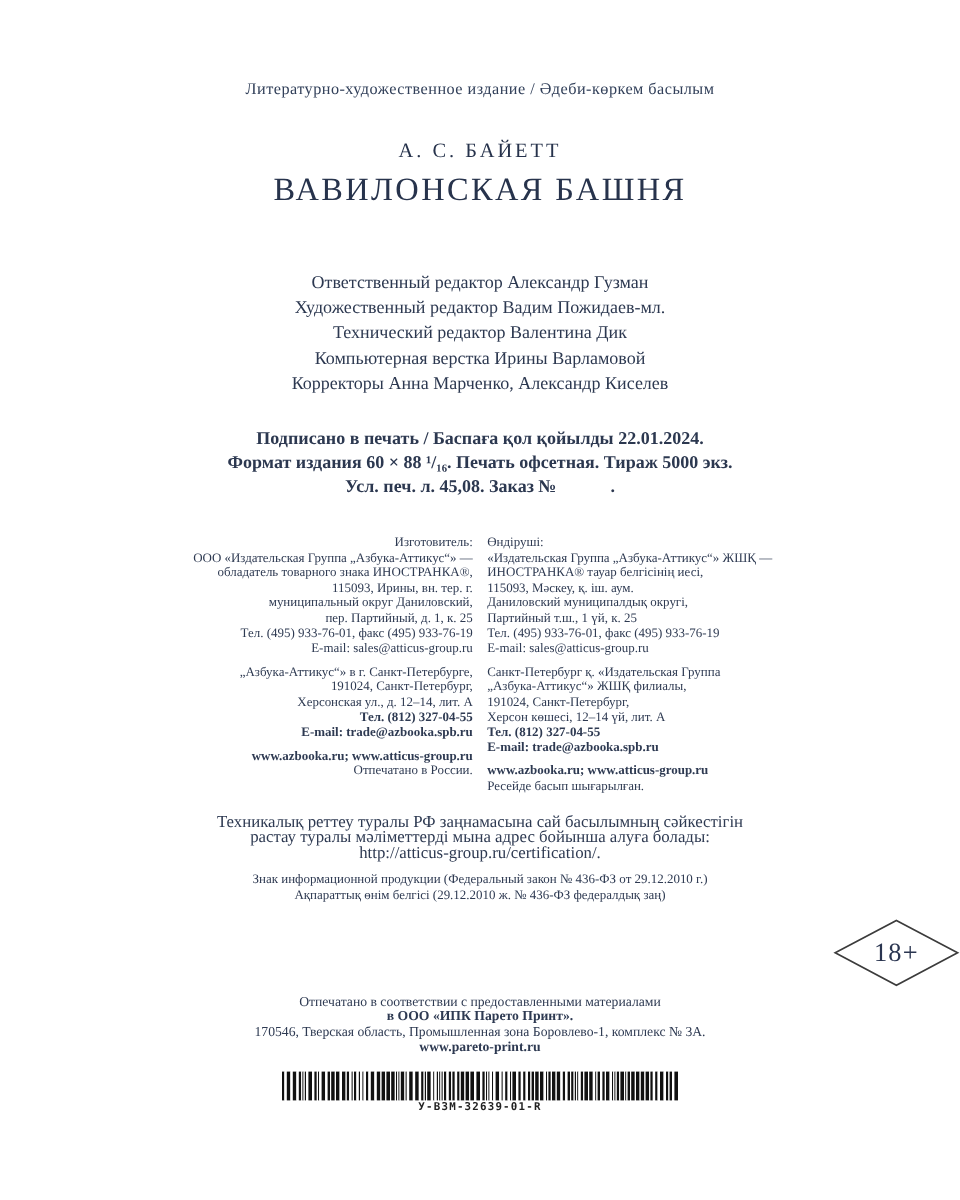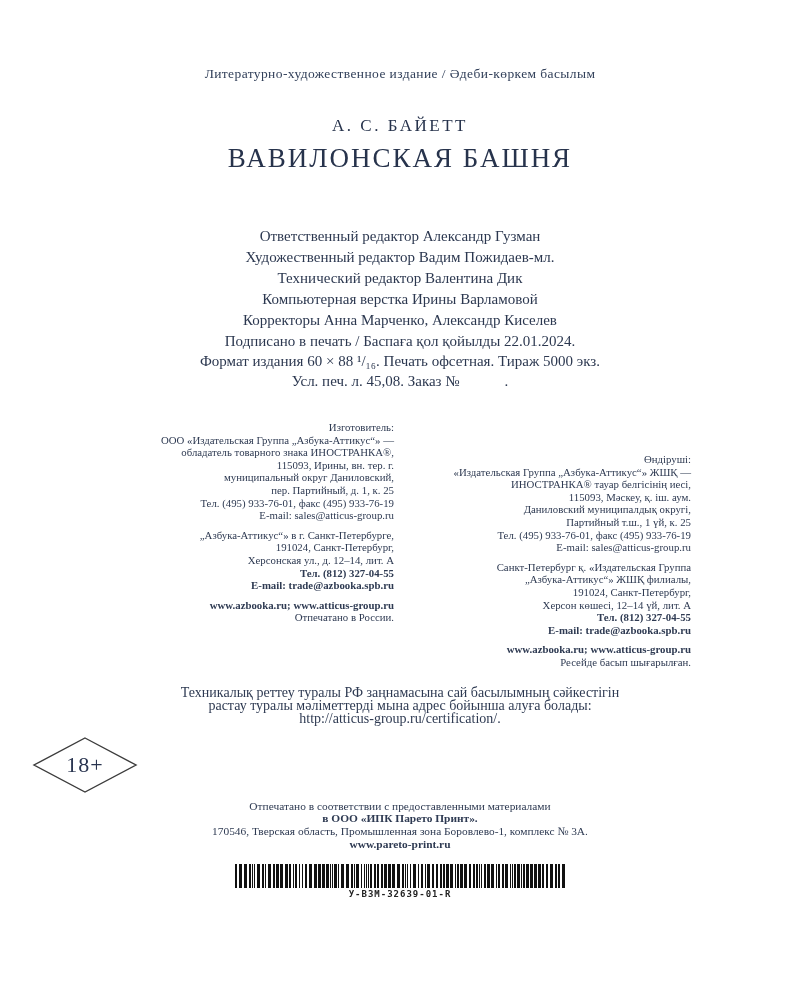--- a/index.html
+++ b/index.html
@@ -14,33 +14,33 @@
   .edition-line{
     padding-top:66px;font-size:13.5px;letter-spacing:.4px;color:#32405a;
   }
   .author{
     margin-top:34px;font-size:17px;letter-spacing:2.5px;color:#27334c;
   }
   .book-title{
     margin-top:7px;font-size:27px;letter-spacing:2px;color:#27334c;
   }
   .credits{margin-top:52px;font-size:15px;line-height:21px;color:#2c3850;}
-  .print-info{font-size:15px;line-height:20px;color:#2c3850;}
+  .print-info{margin-top:25px;font-size:15px;line-height:20px;color:#2c3850;font-weight:bold;}
   .columns{
     margin:30px auto 0 auto;width:582px;display:flex;gap:12px;
     font-size:10.8px;line-height:12.6px;color:#2e3a52;
   }
   .col{width:285px;}
   .col-left{text-align:right;}
-  .col-right{text-align:right;margin-top:32px;}
+  .col-right{text-align:left;}
   .addr-block{margin-bottom:7px;}
   .b{font-weight:bold;}
   .cert{margin-top:10px;font-size:14px;line-height:13px;color:#2e3a52;}
   .info-sign{margin-top:9px;font-size:10.8px;line-height:13.5px;color:#2e3a52;}
-  .age-wrap{margin-top:11px;display:flex;justify-content:flex-start;padding-left:32px;}
+  .age-wrap{margin-top:11px;display:flex;justify-content:flex-end;padding-left:32px;}
   .age-diamond{position:relative;width:106px;height:58px;}
   .age-diamond svg{position:absolute;left:0;top:0;}
   .age-label{
     position:absolute;left:0;top:0;width:106px;height:58px;
     display:flex;align-items:center;justify-content:center;
     font-size:22px;color:#2a3550;letter-spacing:1px;
   }
   .printer{margin-top:6px;font-size:11.4px;line-height:12.8px;color:#2e3a52;}
   .barcode-wrap{margin-top:13px;display:flex;flex-direction:column;align-items:center;}
   .barcode{width:330px;height:24px;display:flex;align-items:stretch;}
@@ -124,20 +124,24 @@
       </div>
     </div>
   </div>
 
   <div class="center cert">
     <div>Техникалық реттеу туралы РФ заңнамасына сай басылымның сәйкестігін</div>
     <div>растау туралы мәліметтерді мына адрес бойынша алуға болады:</div>
     <div>http://atticus-group.ru/certification/.</div>
   </div>
 
+  <div class="center info-sign">
+    <div>Знак информационной продукции (Федеральный закон № 436-ФЗ от 29.12.2010 г.)</div>
+    <div>Ақпараттық өнім белгісі (29.12.2010 ж. № 436-ФЗ федералдық заң)</div>
+  </div>
 
   <div class="age-wrap">
     <div class="age-diamond">
       <svg width="106" height="58" viewBox="0 0 106 58">
         <polygon points="53,2 104,29 53,56 2,29" fill="none" stroke="#3c3c3c" stroke-width="1.4"></polygon>
       </svg>
       <div class="age-label">18+</div>
     </div>
   </div>
 

